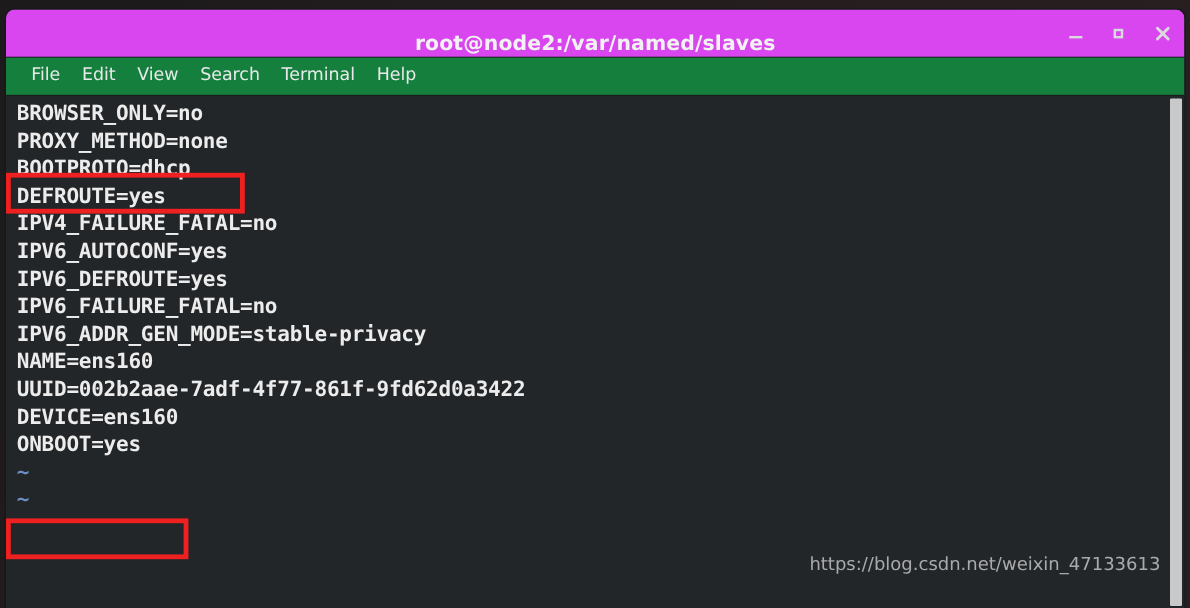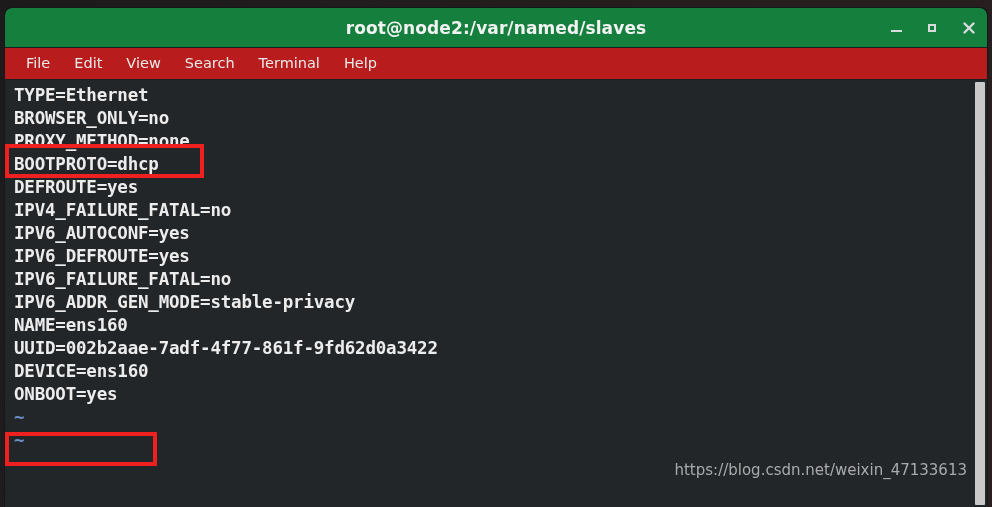--- a/index.html
+++ b/index.html
@@ -34,26 +34,26 @@
     border-top-left-radius: 7px;
     border-top-right-radius: 7px;
     overflow: hidden;
     box-shadow: 0 0 0 1px #15181a;
   }
 
   
   #titlebar {
     position: relative;
     height: 39px;
-    background: #15803d;
+    background: #d946ef;
     border-top-left-radius: 7px;
     border-top-right-radius: 7px;
     border-bottom: 1px solid #1b1e20;
     display: flex;
-    align-items: center;
+    align-items: flex-end;
     justify-content: center;
   }
   #window-title {
     font-family: "DejaVu Sans", sans-serif;
     font-size: 17px;
     font-weight: bold;
     color: #f2f2f2;
     letter-spacing: .1px;
     white-space: nowrap;
   }
@@ -89,27 +89,26 @@
     width: 8px;
     height: 8px;
     border: 2px solid #d8dadb;
     box-sizing: border-box;
   }
   .wctl-close svg { display:block; }
 
   
   #menubar {
     height: 32px;
-    background: #b91c1c;
+    background: #15803d;
     display: flex;
     align-items: center;
     padding-left: 12px;
     border-bottom: 1px solid #1c1f21;
     box-sizing: border-box;
-    gap: 6px;
   }
   .menu-item {
     font-family: "DejaVu Sans", sans-serif;
     font-size: 14.5px;
     color: #e8eaea;
     padding: 3px 9px 4px 9px;
     cursor: default;
     white-space: nowrap;
   }
 
@@ -204,21 +203,20 @@
       <div class="menu-item">Edit</div>
       <div class="menu-item">View</div>
       <div class="menu-item">Search</div>
       <div class="menu-item">Terminal</div>
       <div class="menu-item">Help</div>
     </div>
 
     <div id="terminal">
 
       <div id="term-text">
-          <div class="tline">TYPE=Ethernet</div>
           <div class="tline">BROWSER_ONLY=no</div>
           <div class="tline">PROXY_METHOD=none</div>
           <div class="tline">BOOTPROTO=dhcp</div>
           <div class="tline">DEFROUTE=yes</div>
           <div class="tline">IPV4_FAILURE_FATAL=no</div>
           <div class="tline">IPV6_AUTOCONF=yes</div>
           <div class="tline">IPV6_DEFROUTE=yes</div>
           <div class="tline">IPV6_FAILURE_FATAL=no</div>
           <div class="tline">IPV6_ADDR_GEN_MODE=stable-privacy</div>
           <div class="tline">NAME=ens160</div>

